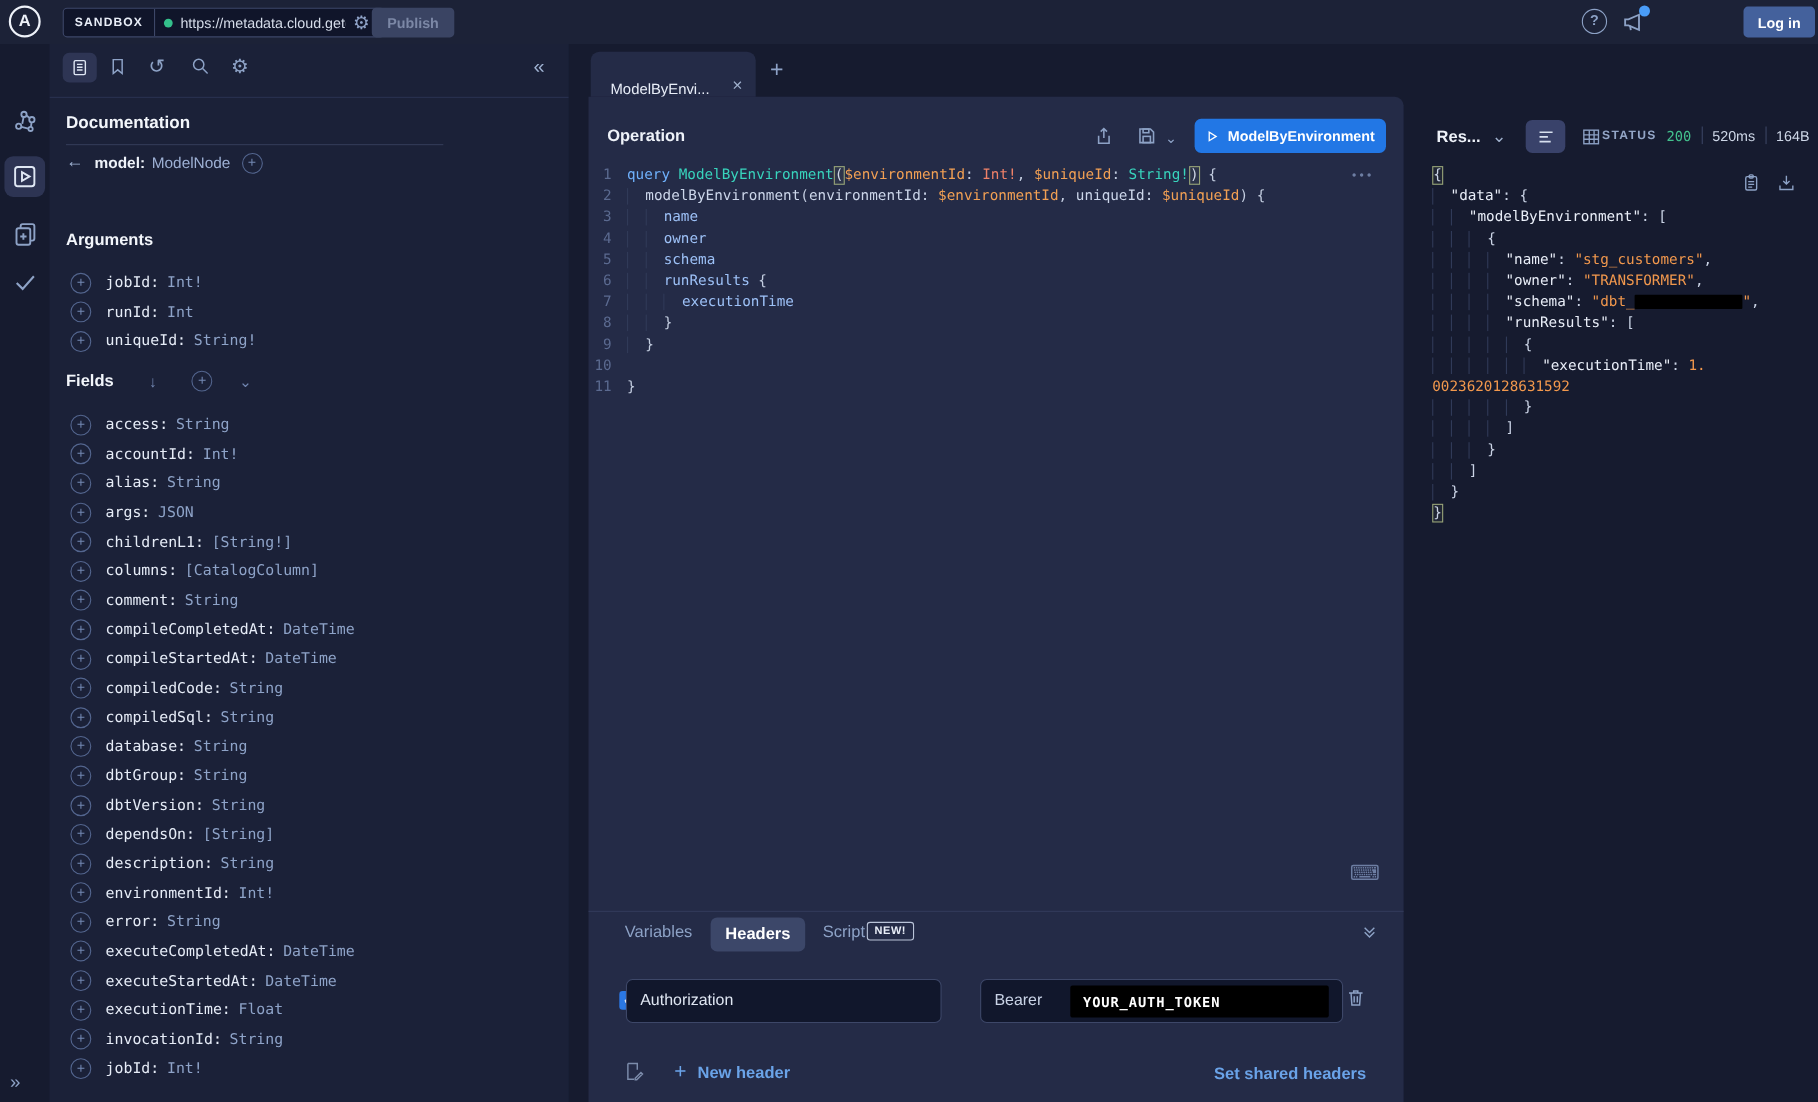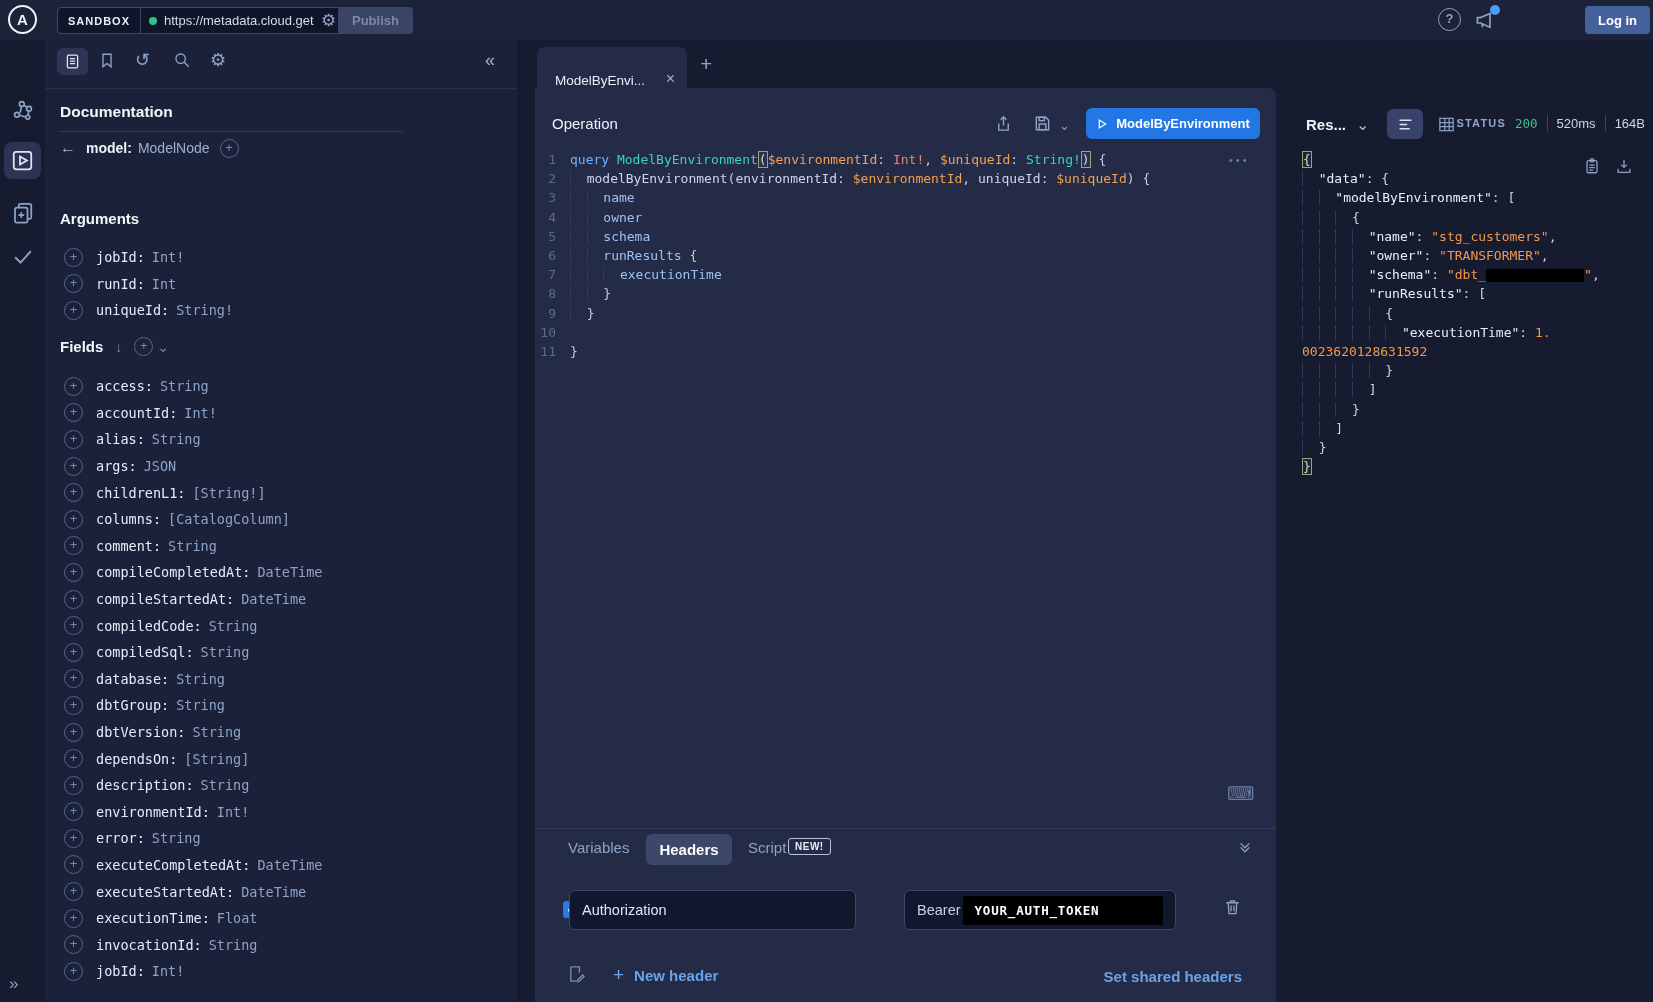--- a/index.html
+++ b/index.html
@@ -45,35 +45,35 @@
   #crumb-back { color:#9fb2d2; font-size:16px;}
   #crumb-label { font-weight:bold; font-size:14px; color:#eef2f9;}
   #crumb-type { font-size:14px; color:#9db0d4; margin-left:-4px;}
   .plus-circle { width:19px; height:19px; border:1.3px solid #53658e; border-radius:50%; color:#7388b3;
     font-size:13px; line-height:16px; text-align:center; flex:none;}
   .sec-head { position:absolute; left:15px; font-size:15px; font-weight:bold; color:#f3f6fb;}
   .doc-row { height:26.6px; display:flex; align-items:center; gap:13px; padding-left:19px;}
   .doc-name { font-family:"DejaVu Sans Mono", monospace; font-size:13.5px; color:#e6ecf7;}
   .doc-type { font-family:"DejaVu Sans Mono", monospace; font-size:13.5px; color:#8ea3c8;}
   #args-list { position:absolute; left:0; top:204px; width:100%;}
-  #fields-head-row { position:absolute; left:15px; top:297px; display:flex; align-items:center; gap:12px;}
+  #fields-head-row { position:absolute; left:15px; top:297px; display:flex; align-items:center; gap:32px;}
   #fields-list { position:absolute; left:0; top:333px; width:100%;}
   .mini-ic { color:#7388b3; font-size:14px;}
 
   
   #tab { position:absolute; left:537px; top:47px; width:150px; height:41px; background:#242b47;
     border-radius:8px 8px 0 0; display:flex; align-items:flex-end; padding:0 12px 0 18px; gap:10px;}
   #tab-title { font-size:13.5px; color:#e9eef8; white-space:nowrap; overflow:hidden; flex:1;}
   #tab-close { color:#9fb0cc; font-size:16px;}
   #newtab-btn { position:absolute; left:700px; top:52px; color:#8da2c6; font-size:21px;}
 
   
   #card { position:absolute; left:535px; top:88px; width:741px; bottom:0; background:#242b47;
     border-radius:0 8px 0 0;}
-  #op-title { position:absolute; left:17px; top:27px; font-size:15px; font-weight:normal; color:#eef2f9;}
+  #op-title { position:absolute; left:17px; top:27px; font-size:15px; font-weight:bold; color:#eef2f9;}
   .op-ic { position:absolute; top:26px; color:#8da2c6;}
   #run-btn { position:absolute; left:551px; top:20px; width:174px; height:31px; background:#2277e5;
     border:none; border-radius:6px; color:#fff; font-weight:bold; font-size:13px; display:flex;
     align-items:center; justify-content:center; gap:8px;}
   #editor { position:absolute; left:0; top:62px; right:16px; font-family:"DejaVu Sans Mono", monospace;
     font-size:13px; line-height:19.2px;}
   .cl { display:flex; white-space:pre;}
   .cl .ln { width:33px; text-align:right; padding-right:12px; color:#5b6a90; flex:none;}
   .cl .cd { padding-left:2px;}
   .tk-k{color:#6fb1fc}.tk-o{color:#38d4bd}.tk-v{color:#f2a054}.tk-tr{color:#ef8168}
@@ -90,21 +90,21 @@
   #bp-tab-headers { left:111px; top:-2px; width:86px; height:31px; background:#3c4769; border-radius:6px;
     color:#fff; font-weight:bold; text-align:center; line-height:31px;}
   #new-badge { position:absolute; left:253px; top:2px; border:1px solid #b9c3d8; border-radius:3px;
     font-size:10px; font-weight:bold; letter-spacing:.5px; color:#e9eef8; padding:2px 6px;}
   #bp-collapse { position:absolute; left:702px; top:2px; color:#8da2c6;}
   #hdr-check { position:absolute; left:28px; top:813px; width:17px; height:17px; background:#2b78e4;
     border-radius:3px; color:#fff; font-size:12px; font-weight:bold; text-align:center; line-height:17px;}
   .hdr-input { position:absolute; top:802px; height:40px; background:#11172c; border:1px solid #3d4768;
     border-radius:6px; color:#dfe6f2; font-size:14.5px; font-family:"Liberation Sans", sans-serif; padding:0 12px;}
   #hdr-key { left:34px; width:287px;}
-  #hdr-val { left:369px; width:272px; display:flex; align-items:center; gap:2px;}
+  #hdr-val { left:356px; width:330px; display:flex; align-items:center; gap:25px;}
   #hdr-val .prefix { color:#c9d3e6; flex:none;}
   .token-box { background:#000; color:#fff; font-family:"DejaVu Sans Mono", monospace; font-weight:bold;
     font-size:12.5px; letter-spacing:.8px; padding:7px 12px; border-radius:2px; flex:1; white-space:nowrap;}
   #hdr-trash { position:absolute; left:688px; top:809px; color:#8da2c6;}
   #bp-footer-icon { position:absolute; left:32px; top:876px; color:#7c8cab;}
   #new-header-btn { position:absolute; left:78px; top:876px; color:#6aa3e8; font-size:15px; font-weight:bold;
     display:flex; align-items:center; gap:10px; background:none; border:none;}
   #new-header-btn .plus { font-size:19px; font-weight:normal;}
   #shared-headers { position:absolute; right:34px; top:880px; color:#6aa3e8; font-size:15px; font-weight:bold;}
 

